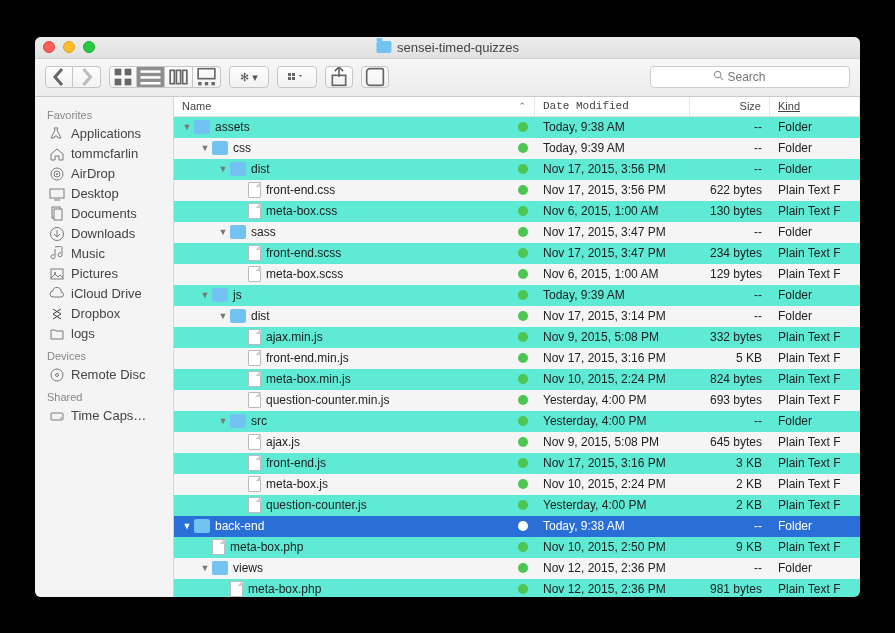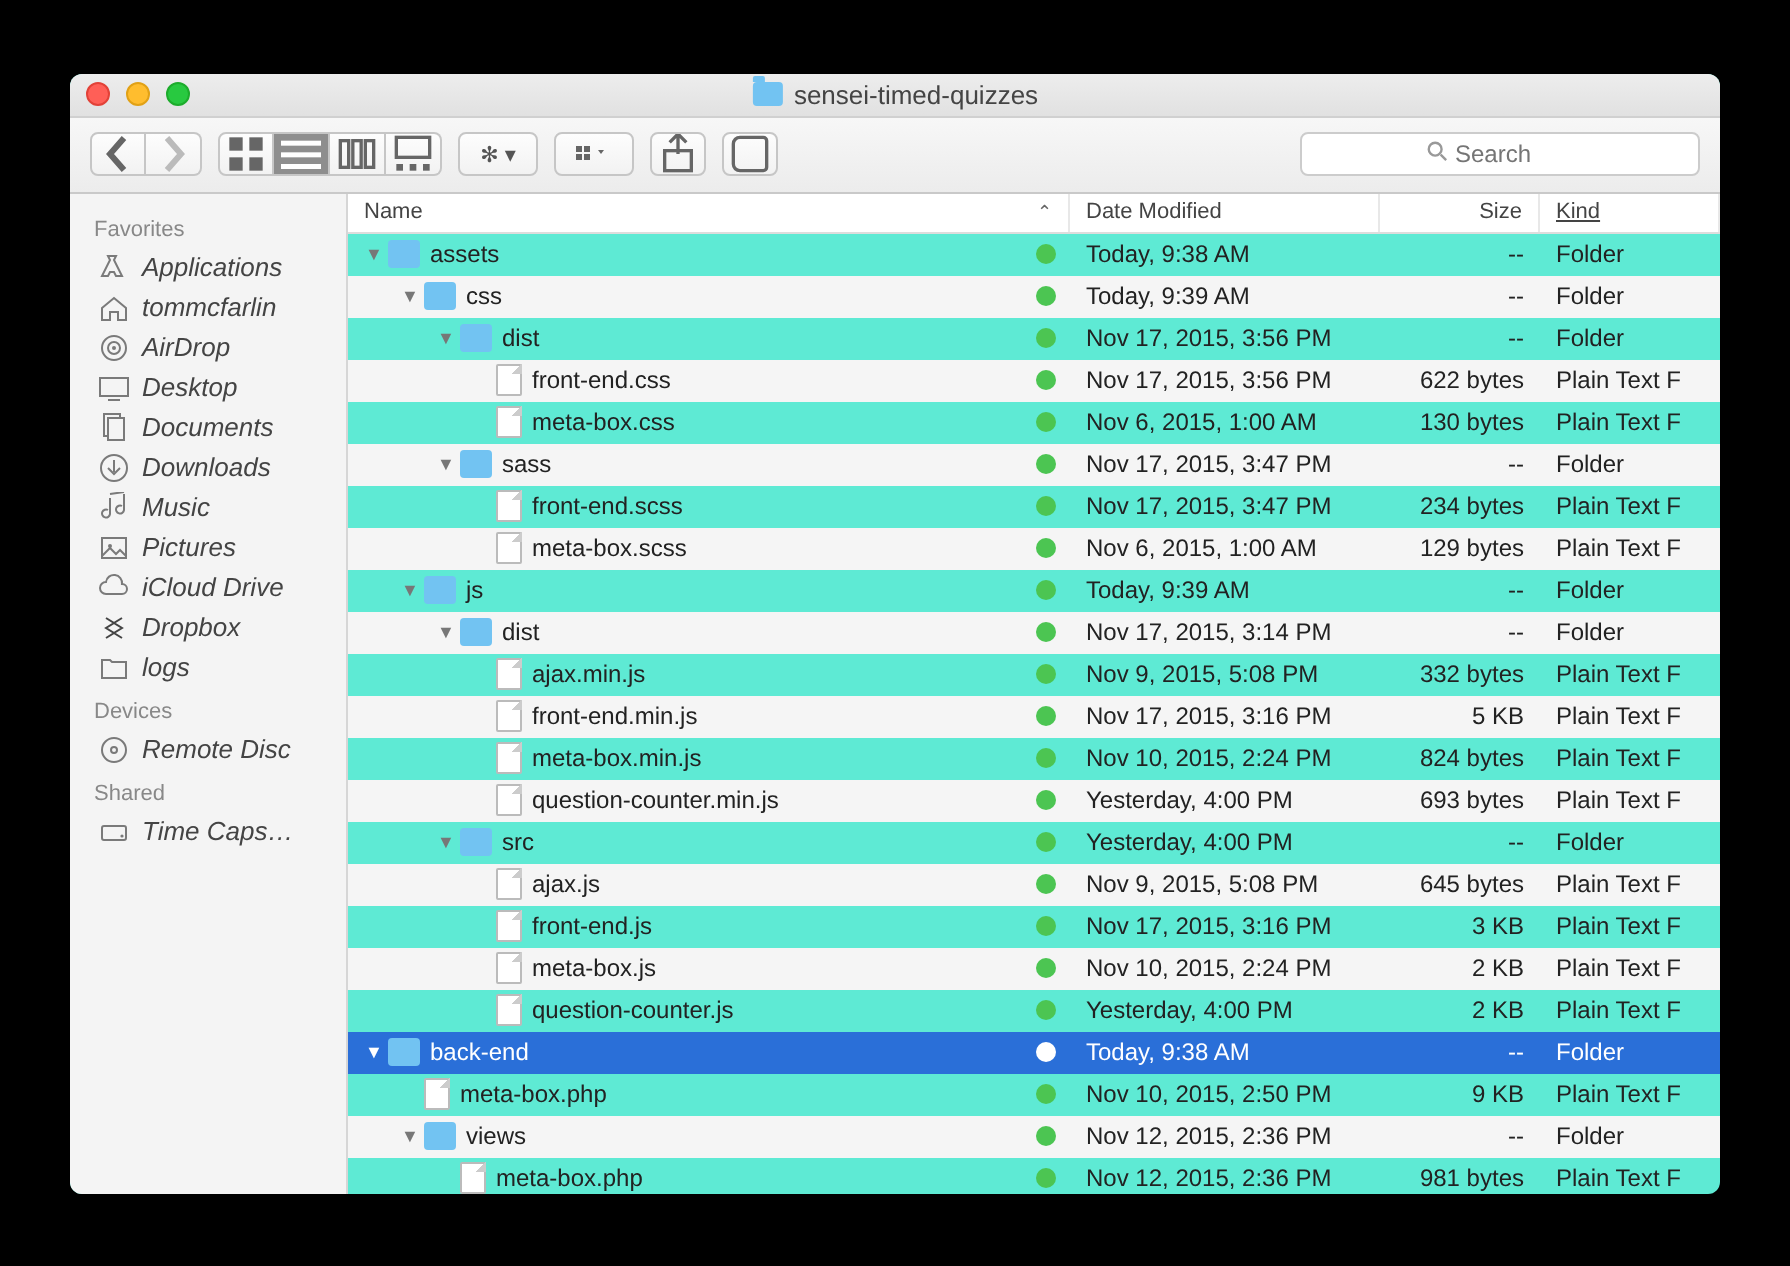--- a/index.html
+++ b/index.html
@@ -23,28 +23,28 @@
 .tb-btn:only-child { border-radius: 4px; }
 .tb-btn + .tb-btn { border-left: none; }
 .tb-btn.active { background: #8e8e8e; color: #fff; }
 .spacer { flex: 1; }
 .search-wrap { width: 200px; height: 22px; background: #fff; border: 1px solid #ccc; border-radius: 4px; display: flex; align-items: center; padding: 0 6px; color: #999; font-size: 12px; gap: 4px; justify-content: center; }
 .search-wrap input { border: none; outline: none; width: 60px; font-size: 12px; background: transparent; }
 
 .body { flex: 1; display: flex; overflow: hidden; }
 .sidebar { width: 139px; background: #f4f4f4; border-right: 1px solid #d6d6d6; padding: 6px 0; font-size: 13px; overflow: hidden; }
 .sb-head { color: #888; font-size: 11px; padding: 6px 12px 3px; font-weight: 500; }
-.sb-item { display: flex; align-items: center; gap: 6px; padding: 2px 12px 2px 14px; color: #444; white-space: nowrap; overflow: hidden; text-overflow: ellipsis; cursor: default; font-style: italic; }
+.sb-item { display: flex; align-items: center; gap: 6px; padding: 2px 12px 2px 14px; color: #444; white-space: nowrap; overflow: hidden; text-overflow: ellipsis; cursor: default; }
 .sb-icon { width: 16px; height: 16px; display: flex; align-items: center; justify-content: center; color: #7a7a7a; flex-shrink: 0; }
 
 .main { flex: 1; display: flex; flex-direction: column; overflow: hidden; }
 .headers { height: 20px; background: #fff; border-bottom: 1px solid #ddd; display: flex; font-size: 11px; color: #444; }
 .h-col { display: flex; align-items: center; padding: 0 8px; border-right: 1px solid #e8e8e8; }
 .h-name { flex: 1; justify-content: space-between; }
-.h-date { width: 155px; }
+.h-date { width: 155px; font-family: Liberation Mono, monospace; }
 .h-size { width: 80px; justify-content: flex-end; }
 .h-kind { width: 90px; text-decoration: underline; }
 .sort-arrow { font-size: 9px; color: #666; }
 
 .rows { flex: 1; overflow: auto; }
 .row { height: 21px; display: flex; align-items: center; font-size: 12px; color: #222; cursor: default; }
 .row.alt { background: #f5f5f5; }
 .row.sel { background: #2a6fd8; color: #fff; }
 .r-name { flex: 1; display: flex; align-items: center; padding-left: 8px; overflow: hidden; }
 .r-status { width: 24px; display: flex; justify-content: center; }

